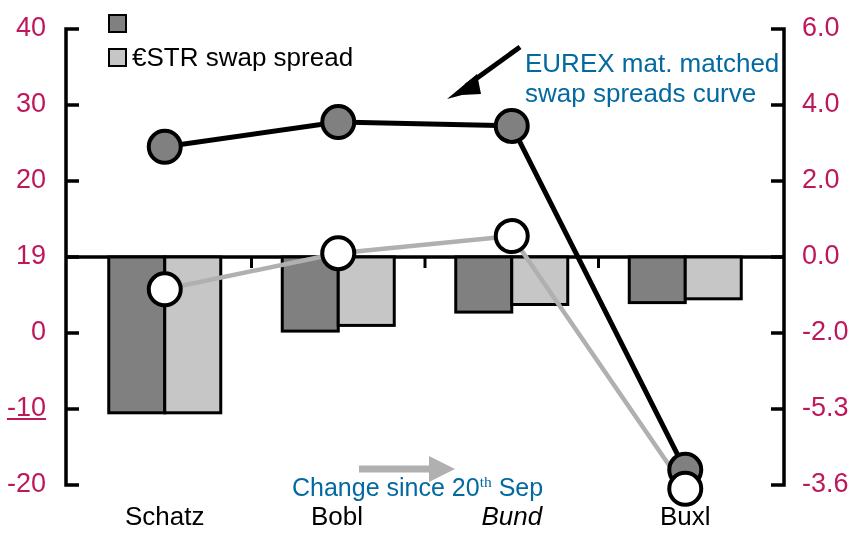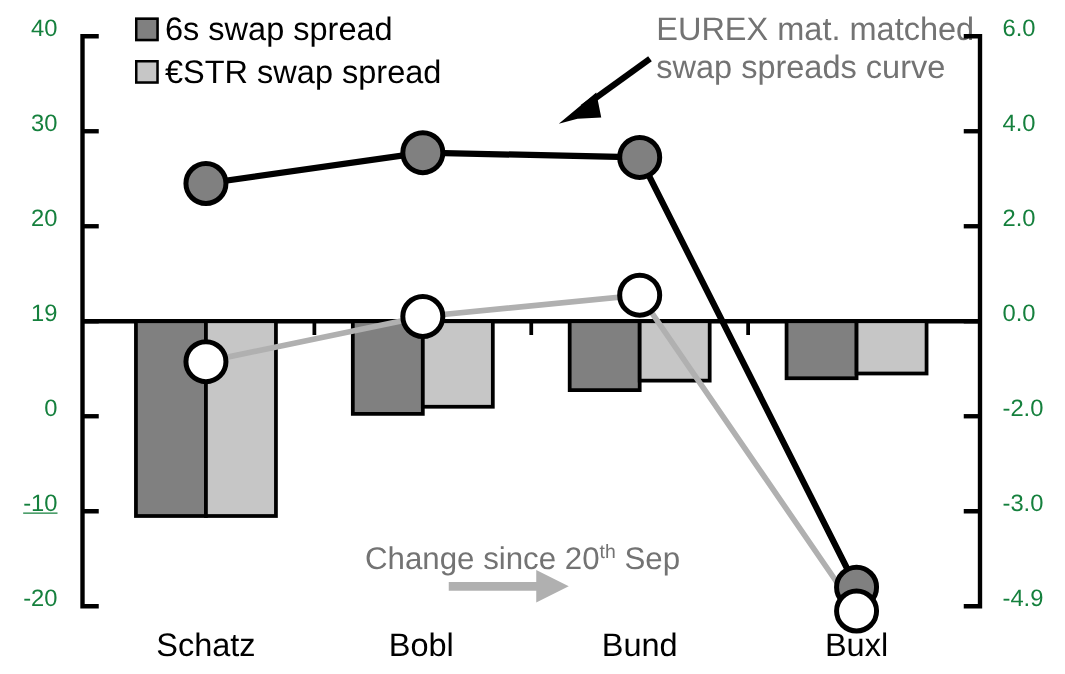--- a/index.html
+++ b/index.html
@@ -1,40 +1,39 @@
 <!DOCTYPE html>
 <html><head>
 <meta charset="utf-8">
 <style>
   html,body{margin:0;padding:0;background:#ffffff;}
   body{width:852px;height:539px;font-family:"Liberation Sans",sans-serif;overflow:hidden;}
   #chart-root{position:relative;width:852px;height:539px;background:#fff;}
-  .axis-label{position:absolute;font-size:19px;color:#15803d;white-space:nowrap;line-height:1;}
+  .axis-label{position:absolute;font-size:27px;color:#be185d;white-space:nowrap;line-height:1;}
   .ylabel-left{text-align:right;}
   .ylabel-right{text-align:left;}
   .cat-label{position:absolute;font-size:26px;color:#000;text-align:center;white-space:nowrap;}
   .legend{position:absolute;left:108px;top:6px;}
   .legend-row{display:flex;align-items:center;height:34px;}
   .legend-swatch{width:19px;height:19px;border:2px solid #000;box-sizing:border-box;margin-right:5px;}
   .legend-text{font-size:26px;color:#000;line-height:1;white-space:nowrap;}
-  .anno{position:absolute;font-size:26px;color:#737373;line-height:30px;white-space:nowrap;}
+  .anno{position:absolute;font-size:26px;color:#0369a1;line-height:30px;white-space:nowrap;margin-top:40px;}
   .anno-eurex{left:525px;top:8px;}
   .anno-change{left:292px;top:427px;font-size:25px;}
-  sup{font-size:0.62em;vertical-align:super;}
+  sup{font-size:0.62em;vertical-align:super;font-family:Liberation Serif, serif;}
   svg{position:absolute;left:0;top:0;}
 </style>
 </head>
 <body>
 
 <div id="chart-root">
 
   <div class="legend">
     <div class="legend-row">
       <span class="legend-swatch" style="background:#808080"></span>
-      <span class="legend-text">6s swap spread</span>
     </div>
     <div class="legend-row">
       <span class="legend-swatch" style="background:#c6c6c6"></span>
       <span class="legend-text">€STR swap spread</span>
     </div>
   </div>
 
   <div class="anno anno-eurex">
     <div>EUREX mat. matched</div>
     <div>swap spreads curve</div>
@@ -89,20 +88,20 @@
       <div class="axis-label ylabel-left" style="left: 0px; top: 166px; width: 46px;">20</div>
       <div class="axis-label ylabel-left" style="left: 0px; top: 242px; width: 46px;">19</div>
       <div class="axis-label ylabel-left" style="left: 0px; top: 318px; width: 46px;">0</div>
       <div class="axis-label ylabel-left" style="left: 0px; top: 394px; width: 46px; text-decoration: underline;">-10</div>
       <div class="axis-label ylabel-left" style="left: 0px; top: 470px; width: 46px;">-20</div>
       <div class="axis-label ylabel-right" style="left: 802px; top: 14px;">6.0</div>
       <div class="axis-label ylabel-right" style="left: 802px; top: 90px;">4.0</div>
       <div class="axis-label ylabel-right" style="left: 802px; top: 166px;">2.0</div>
       <div class="axis-label ylabel-right" style="left: 802px; top: 242px;">0.0</div>
       <div class="axis-label ylabel-right" style="left: 802px; top: 318px;">-2.0</div>
-      <div class="axis-label ylabel-right" style="left: 802px; top: 394px;">-3.0</div>
-      <div class="axis-label ylabel-right" style="left: 802px; top: 470px;">-4.9</div>
+      <div class="axis-label ylabel-right" style="left: 802px; top: 394px;">-5.3</div>
+      <div class="axis-label ylabel-right" style="left: 802px; top: 470px;">-3.6</div>
       <div class="cat-label" style="left: 84.75px; top: 501px; width: 160px;">Schatz</div>
       <div class="cat-label" style="left: 257px; top: 501px; width: 160px;">Bobl</div>
-      <div class="cat-label" style="left: 431.75px; top: 501px; width: 160px;">Bund</div>
+      <div class="cat-label" style="left: 431.75px; top: 501px; width: 160px; font-style: italic;">Bund</div>
       <div class="cat-label" style="left: 605.25px; top: 501px; width: 160px;">Buxl</div>
     </div>
 </div>
 
 </body></html>

